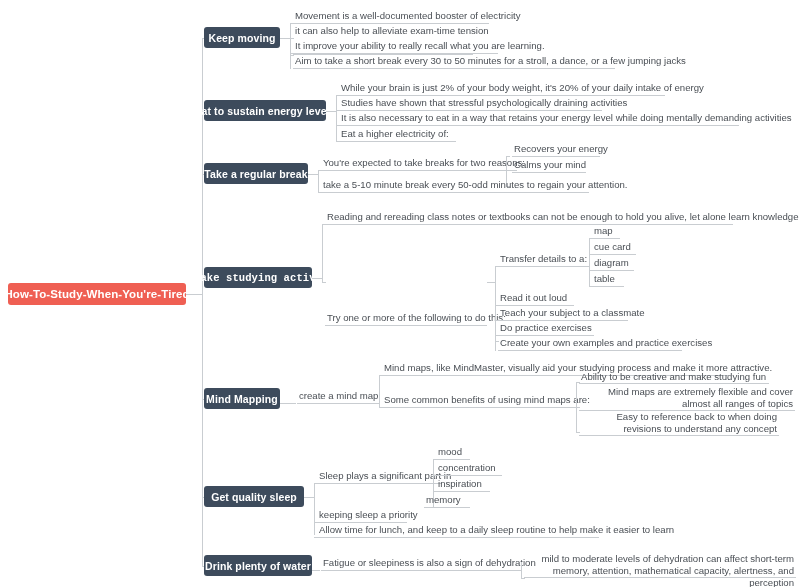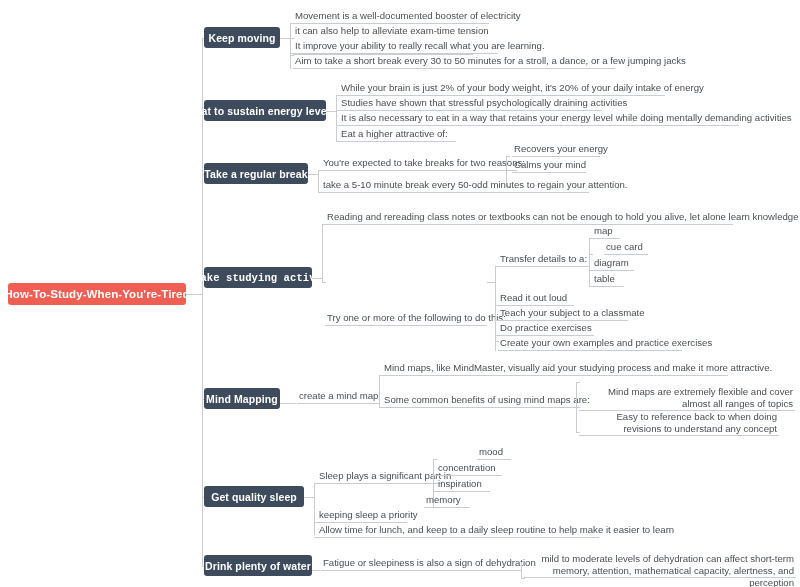--- a/index.html
+++ b/index.html
@@ -111,21 +111,21 @@
   <div class="hline" style="left:336px; top:95px; width:4px;"></div>
   <div class="leaf" style="left:339px; top:82px; width:326px; height:14px;">While your brain is just 2% of your body weight, it's 20% of your daily intake of energy</div>
 
   <div class="hline" style="left:336px; top:110px; width:4px;"></div>
   <div class="leaf" style="left:339px; top:97px; width:263px; height:14px;">Studies have shown that stressful psychologically draining activities</div>
 
   <div class="hline" style="left:336px; top:125px; width:4px;"></div>
   <div class="leaf" style="left:339px; top:112px; width:400px; height:14px;">It is also necessary to eat in a way that retains your energy level while doing mentally demanding activities</div>
 
   <div class="hline" style="left:336px; top:141px; width:4px;"></div>
-  <div class="leaf" style="left:339px; top:128px; width:117px; height:14px;">Eat a higher attractive of:</div>
+  <div class="leaf" style="left:339px; top:128px; width:117px; height:14px;">Eat a higher electricity of:</div>
 
   <div class="hline" style="left:202px; top:174px; width:10px;"></div>
   <div class="branch-node" style="left:204px; top:163px; width:104px; height:21px;">Take a regular break</div>
 
   <div class="hline" style="left:308px; top:174px; width:10px;"></div>
   <div class="vline" style="left:318px; top:170px; height:22px;"></div>
 
   <div class="hline" style="left:318px; top:170px; width:4px;"></div>
   <div class="leaf" style="left:321px; top:157px; width:188px; height:14px;">You're expected to take breaks for two reasons:</div>
 
@@ -159,21 +159,21 @@
   <div class="hline" style="left:495px; top:266px; width:4px;"></div>
   <div class="leaf" style="left:498px; top:253px; width:85px; height:14px;">Transfer details to a:</div>
 
   <div class="hline" style="left:583px; top:266px; width:6px;"></div>
   <div class="vline" style="left:589px; top:238px; height:48px;"></div>
 
   <div class="hline" style="left:589px; top:238px; width:4px;"></div>
   <div class="leaf" style="left:592px; top:225px; width:28px; height:14px;">map</div>
 
   <div class="hline" style="left:589px; top:254px; width:4px;"></div>
-  <div class="leaf" style="left:592px; top:241px; width:44px; height:14px;margin-left:12px;">cue card</div>
+  <div class="leaf" style="left:592px; top:241px; width:44px; height:14px;">cue card</div>
 
   <div class="hline" style="left:589px; top:270px; width:4px;"></div>
   <div class="leaf" style="left:592px; top:257px; width:42px; height:14px;">diagram</div>
 
   <div class="hline" style="left:589px; top:286px; width:4px;"></div>
   <div class="leaf" style="left:592px; top:273px; width:32px; height:14px;">table</div>
 
   <div class="hline" style="left:495px; top:305px; width:4px;"></div>
   <div class="leaf" style="left:498px; top:292px; width:76px; height:14px;">Read it out loud</div>
 
@@ -199,41 +199,42 @@
   <div class="hline" style="left:379px; top:375px; width:4px;"></div>
   <div class="leaf" style="left:382px; top:362px; width:346px; height:14px;">Mind maps, like MindMaster, visually aid your studying process and make it more attractive.</div>
 
   <div class="hline" style="left:379px; top:407px; width:4px;"></div>
   <div class="leaf" style="left:382px; top:394px; width:188px; height:14px;">Some common benefits of using mind maps are:</div>
 
   <div class="hline" style="left:570px; top:407px; width:6px;"></div>
   <div class="vline" style="left:576px; top:382px; height:50px;"></div>
 
   <div class="hline" style="left:576px; top:382px; width:4px;"></div>
+  <div class="leaf" style="left:579px; top:371px; width:190px; height:13px;">Ability to be creative and make studying fun</div>
 
   <div class="hline" style="left:576px; top:407px; width:4px;"></div>
   <div class="leaf wrap" style="left:579px; top:386px; width:216px; height:25px;">Mind maps are extremely flexible and cover almost all ranges of topics</div>
 
   <div class="hline" style="left:576px; top:432px; width:4px;"></div>
   <div class="leaf wrap" style="left:579px; top:411px; width:200px; height:25px;">Easy to reference back to when doing revisions to understand any concept</div>
 
   <div class="hline" style="left:202px; top:497px; width:10px;"></div>
   <div class="branch-node" style="left:204px; top:486px; width:100px; height:21px;">Get quality sleep</div>
 
   <div class="hline" style="left:304px; top:497px; width:10px;"></div>
   <div class="vline" style="left:314px; top:483px; height:52px;"></div>
 
   <div class="hline" style="left:314px; top:483px; width:4px;"></div>
   <div class="leaf" style="left:317px; top:470px; width:124px; height:14px;">Sleep plays a significant part in</div>
 
   <div class="hline" style="left:427px; top:483px; width:6px;"></div>
   <div class="vline" style="left:433px; top:459px; height:48px;"></div>
 
   <div class="hline" style="left:433px; top:459px; width:4px;"></div>
-  <div class="leaf" style="left:436px; top:446px; width:34px; height:14px;margin-left:41px;">mood</div>
+  <div class="leaf" style="left:436px; top:446px; width:34px; height:14px;">mood</div>
 
   <div class="hline" style="left:433px; top:475px; width:4px;"></div>
   <div class="leaf" style="left:436px; top:462px; width:66px; height:14px;">concentration</div>
 
   <div class="hline" style="left:433px; top:491px; width:4px;"></div>
   <div class="leaf" style="left:436px; top:478px; width:54px; height:14px;">inspiration</div>
 
   <div class="hline" style="left:433px; top:507px; width:4px;"></div>
   <div class="leaf" style="left:424px; top:494px; width:46px; height:14px;">memory</div>
 

